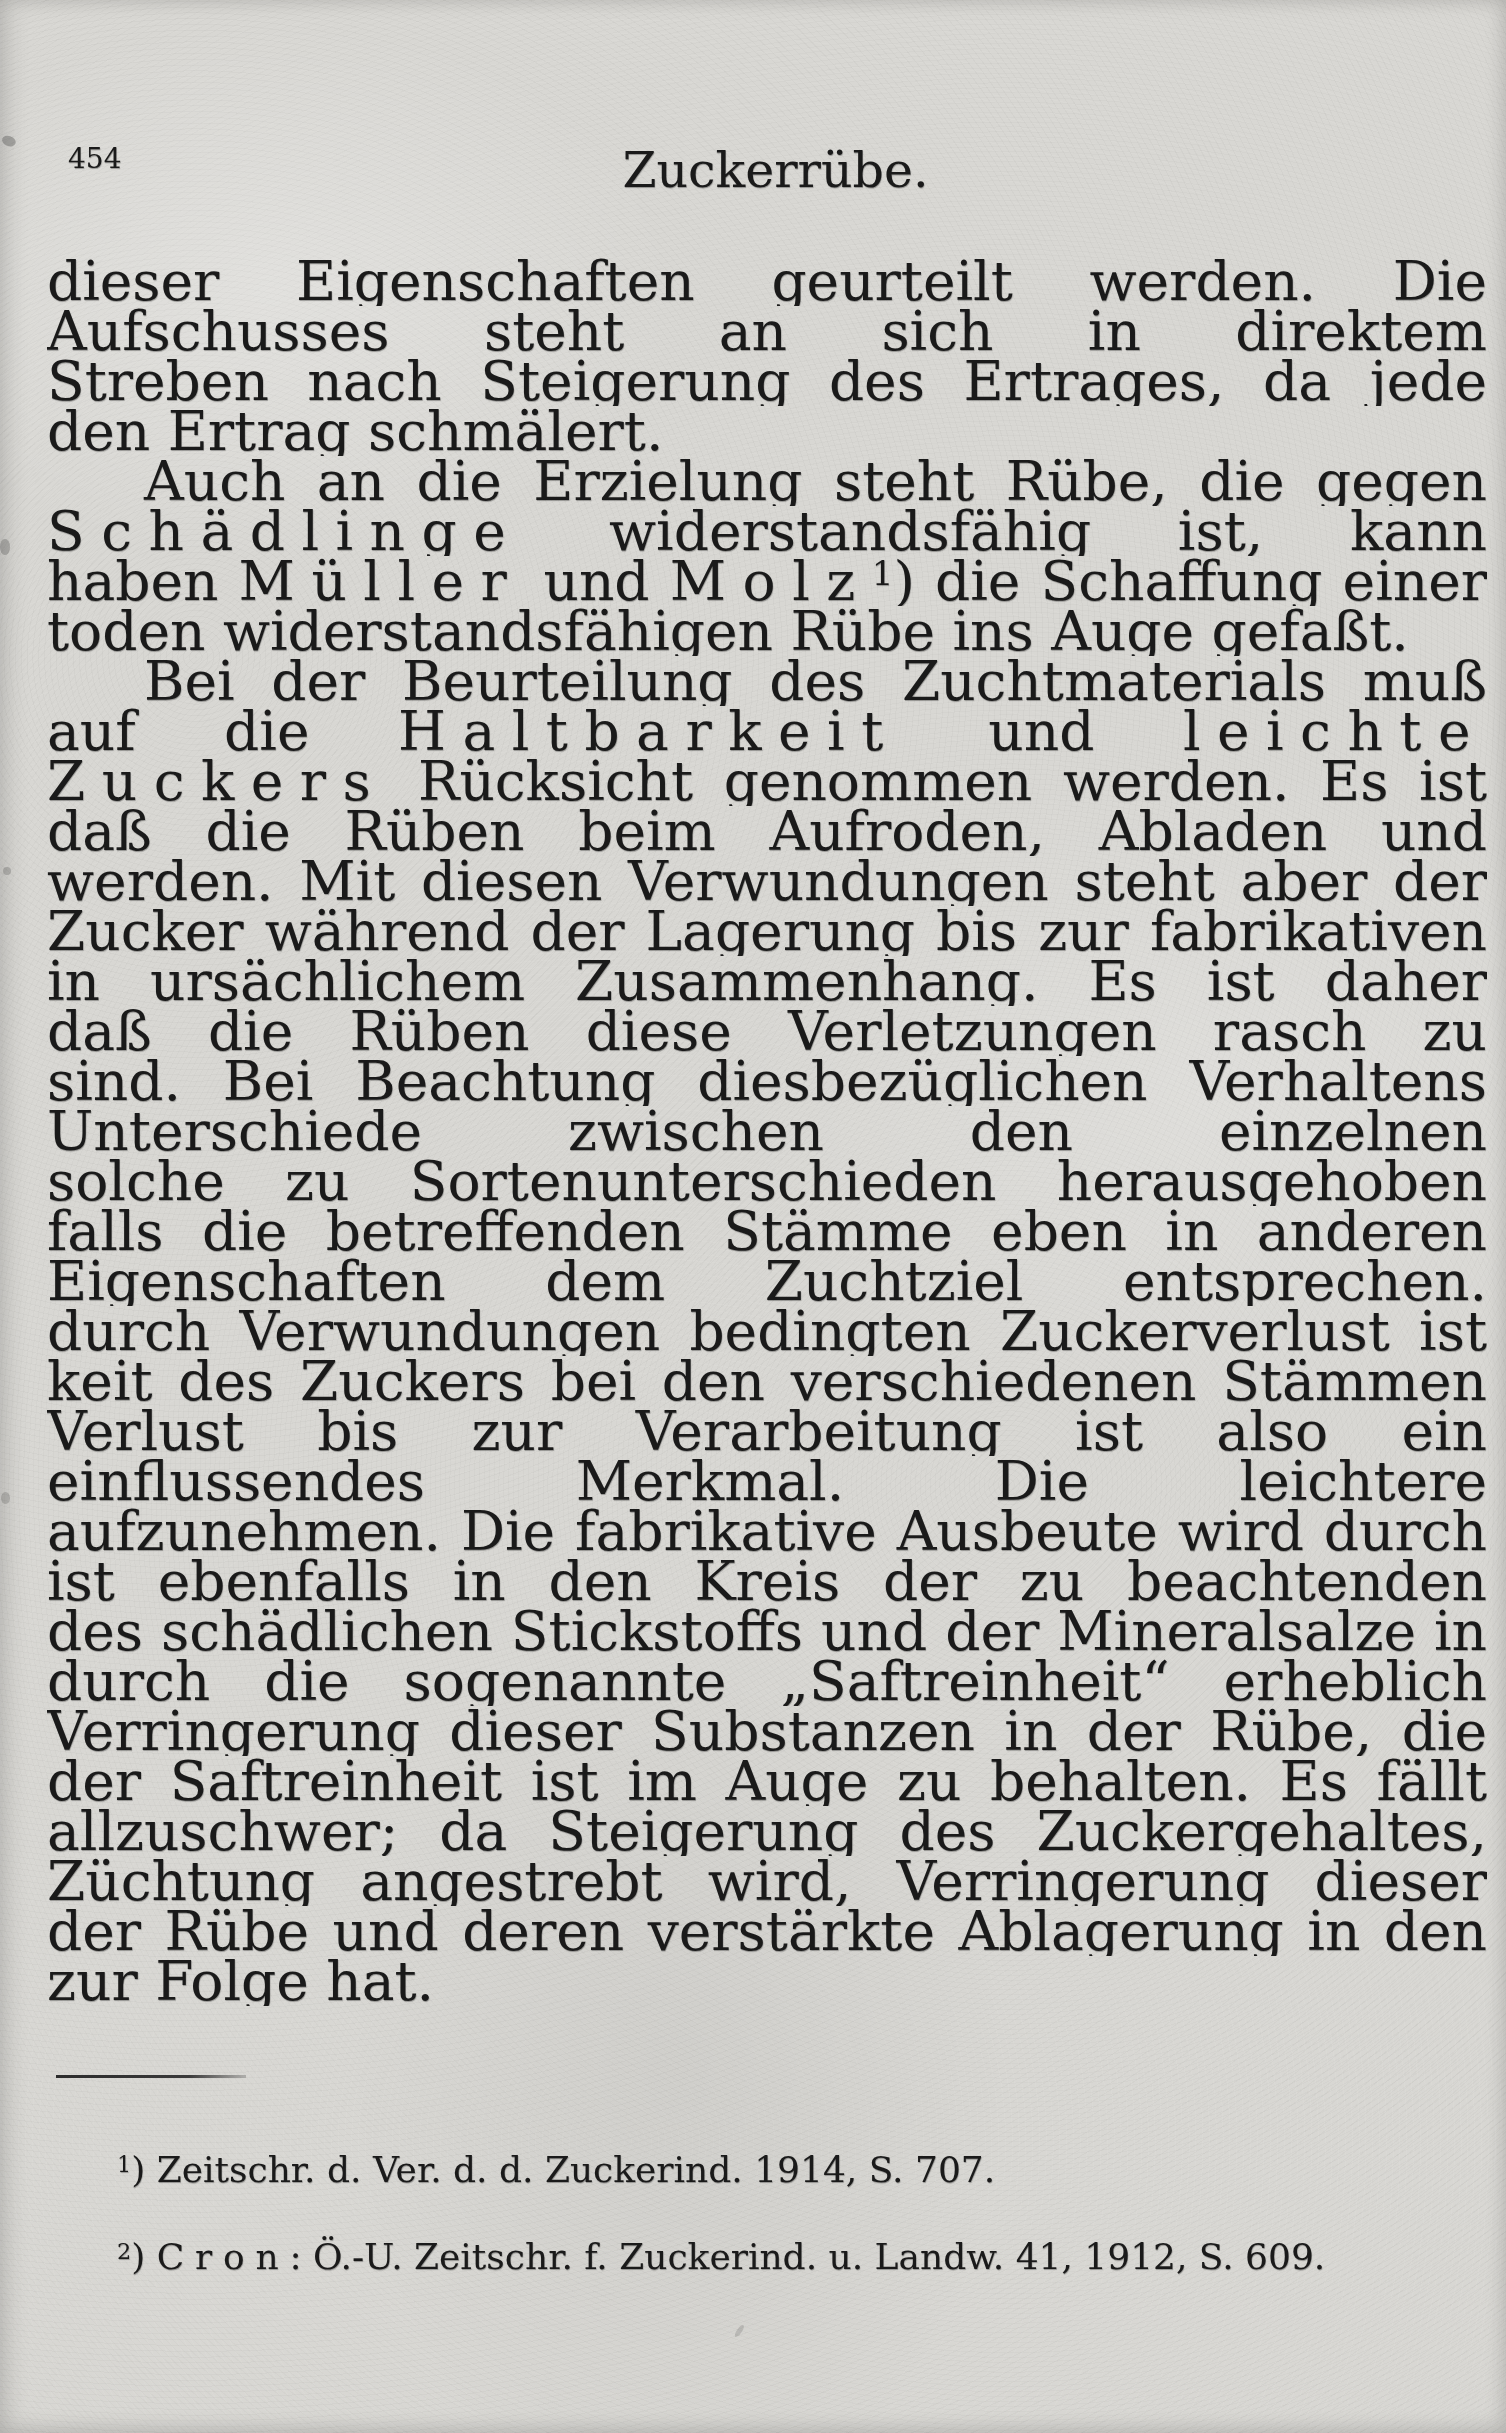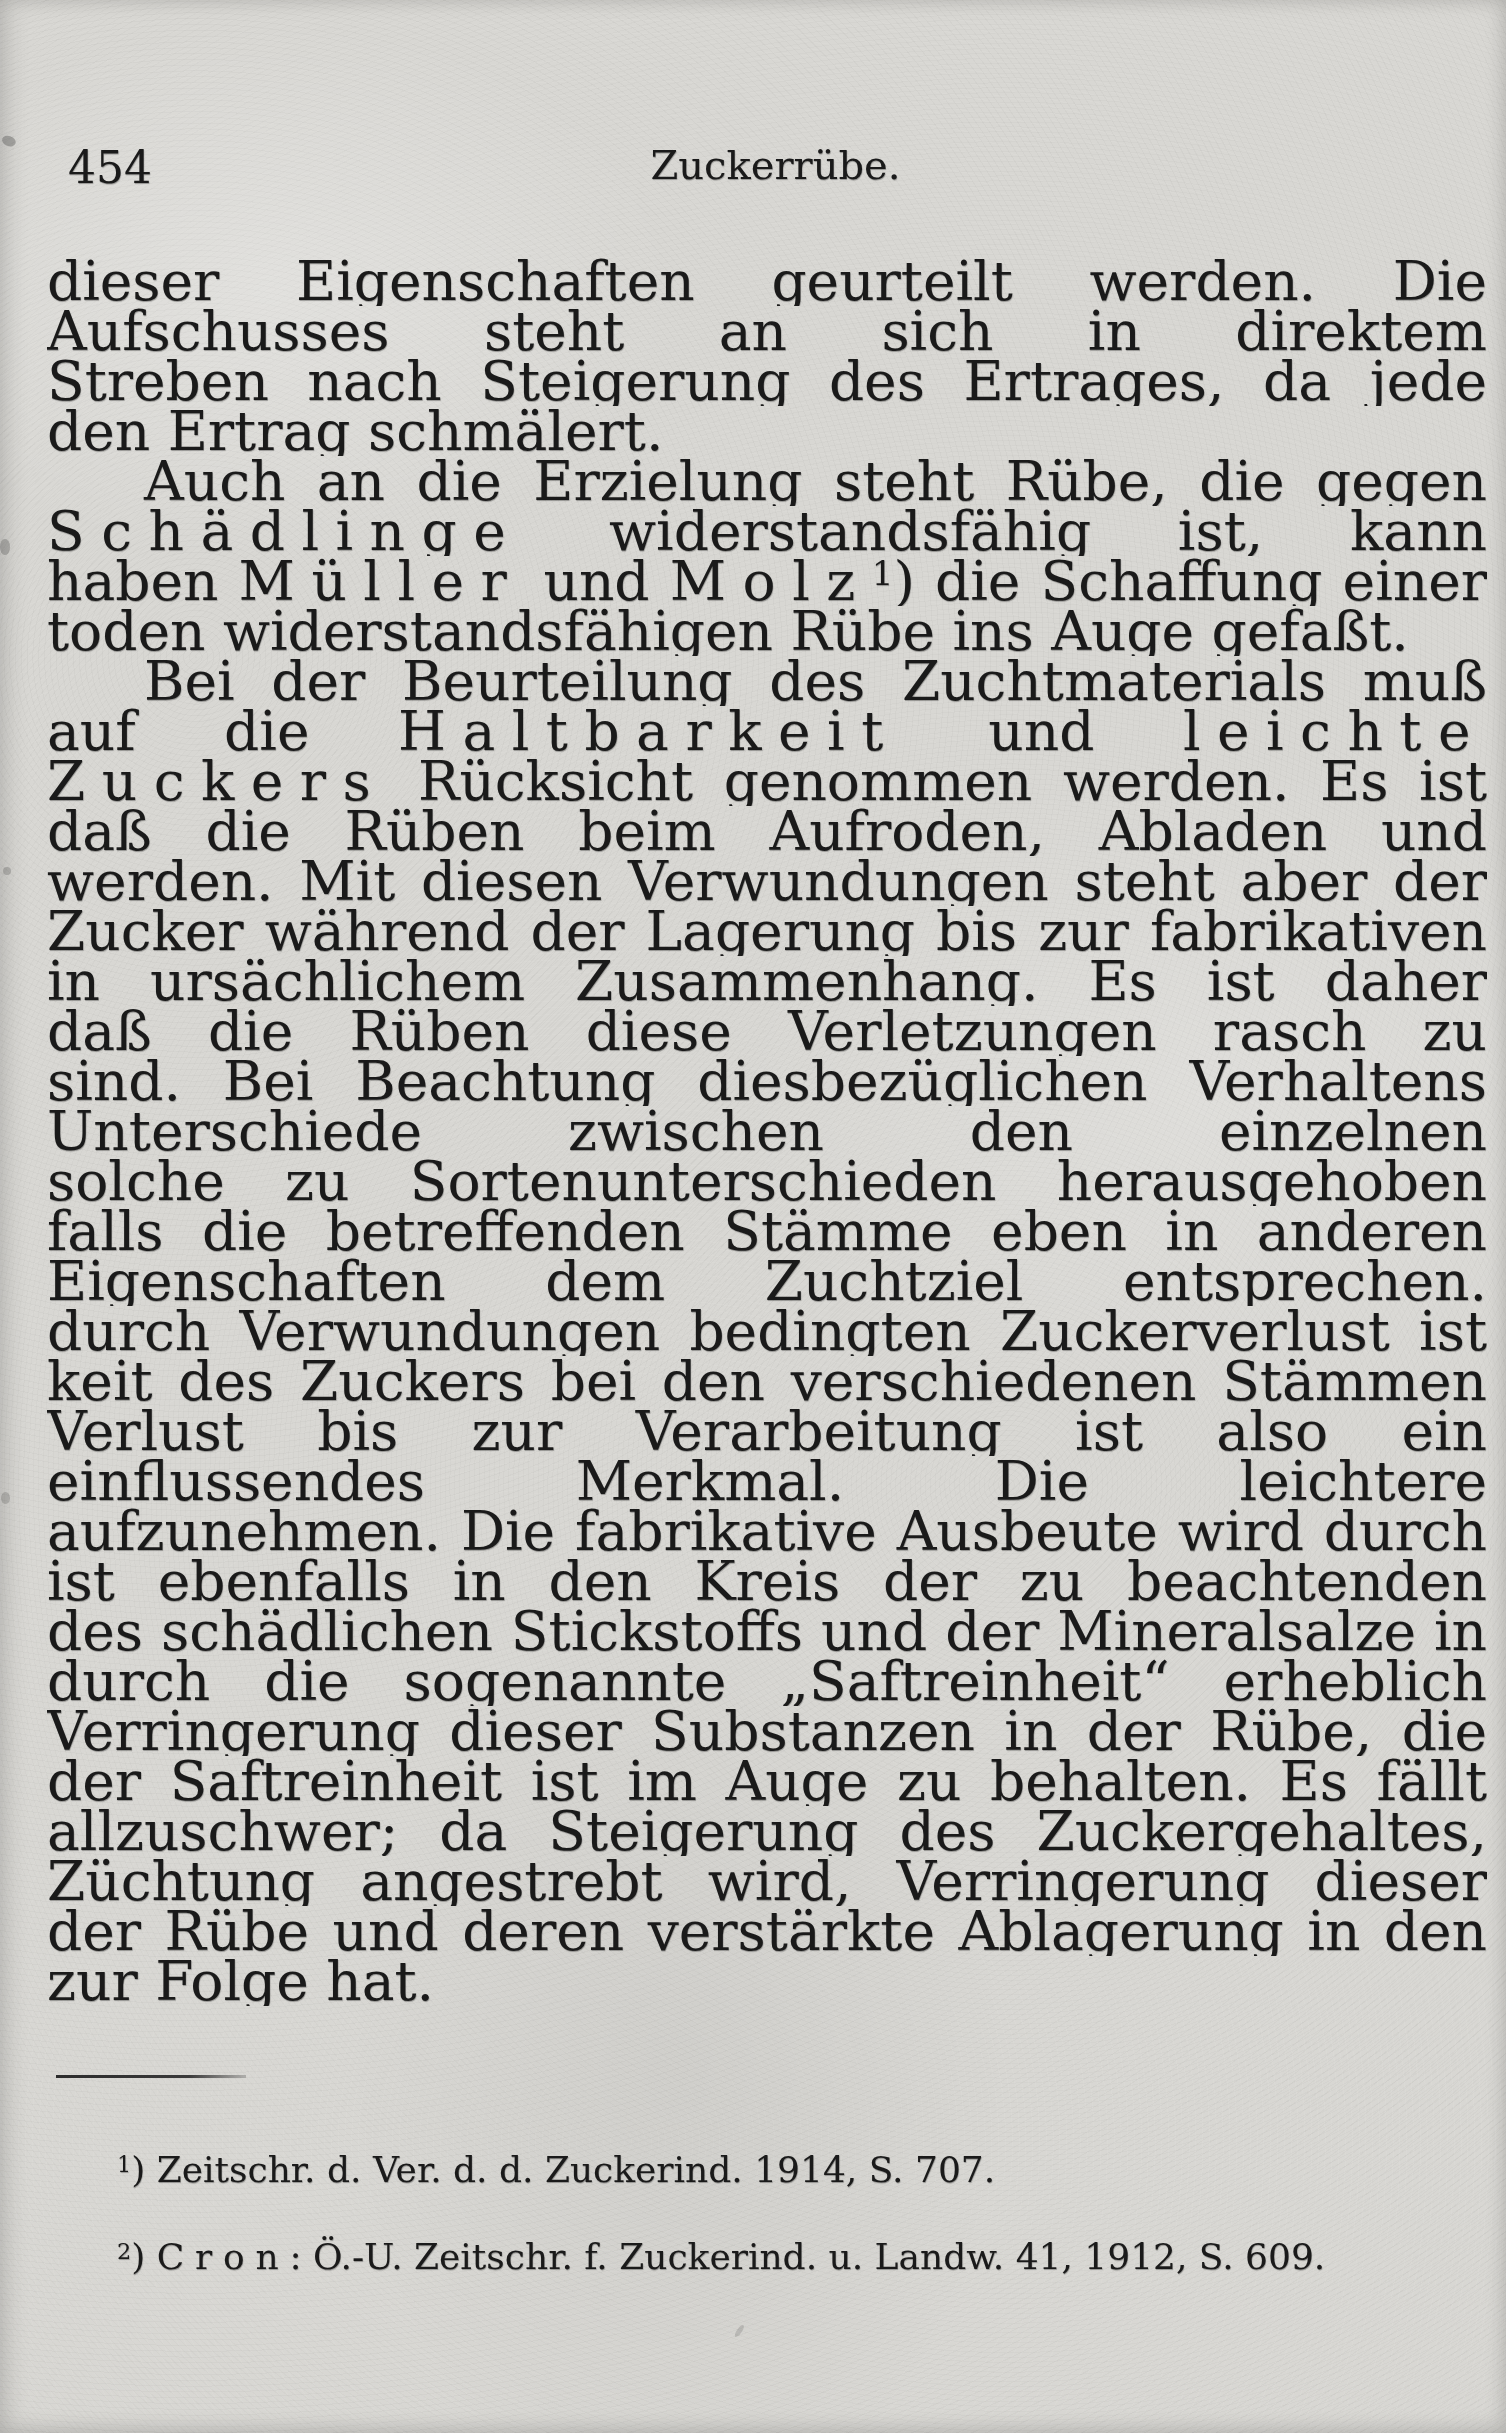--- a/index.html
+++ b/index.html
@@ -26,28 +26,28 @@
 
   .ink {
     color: #1a1a1a;
     text-shadow: 0.5px 0.6px 0.8px rgba(25,25,25,0.35);
   }
 
   
   .runhead-number {
     position: absolute;
     top: 142px; left: 68px;
-    font-size: 44px;
+    font-size: 28px;
   }
   .runhead-title {
     position: absolute;
     top: 142px; left: 0; right: 0;
     text-align: center;
     text-indent: 45px;
-    font-size: 40px;
+    font-size: 49px;
   }
 
   
   .body-text {
     position: absolute;
     top: 256px;
     left: 47px;
     width: 1440px;
     font-size: 55px;
     line-height: 50px;

